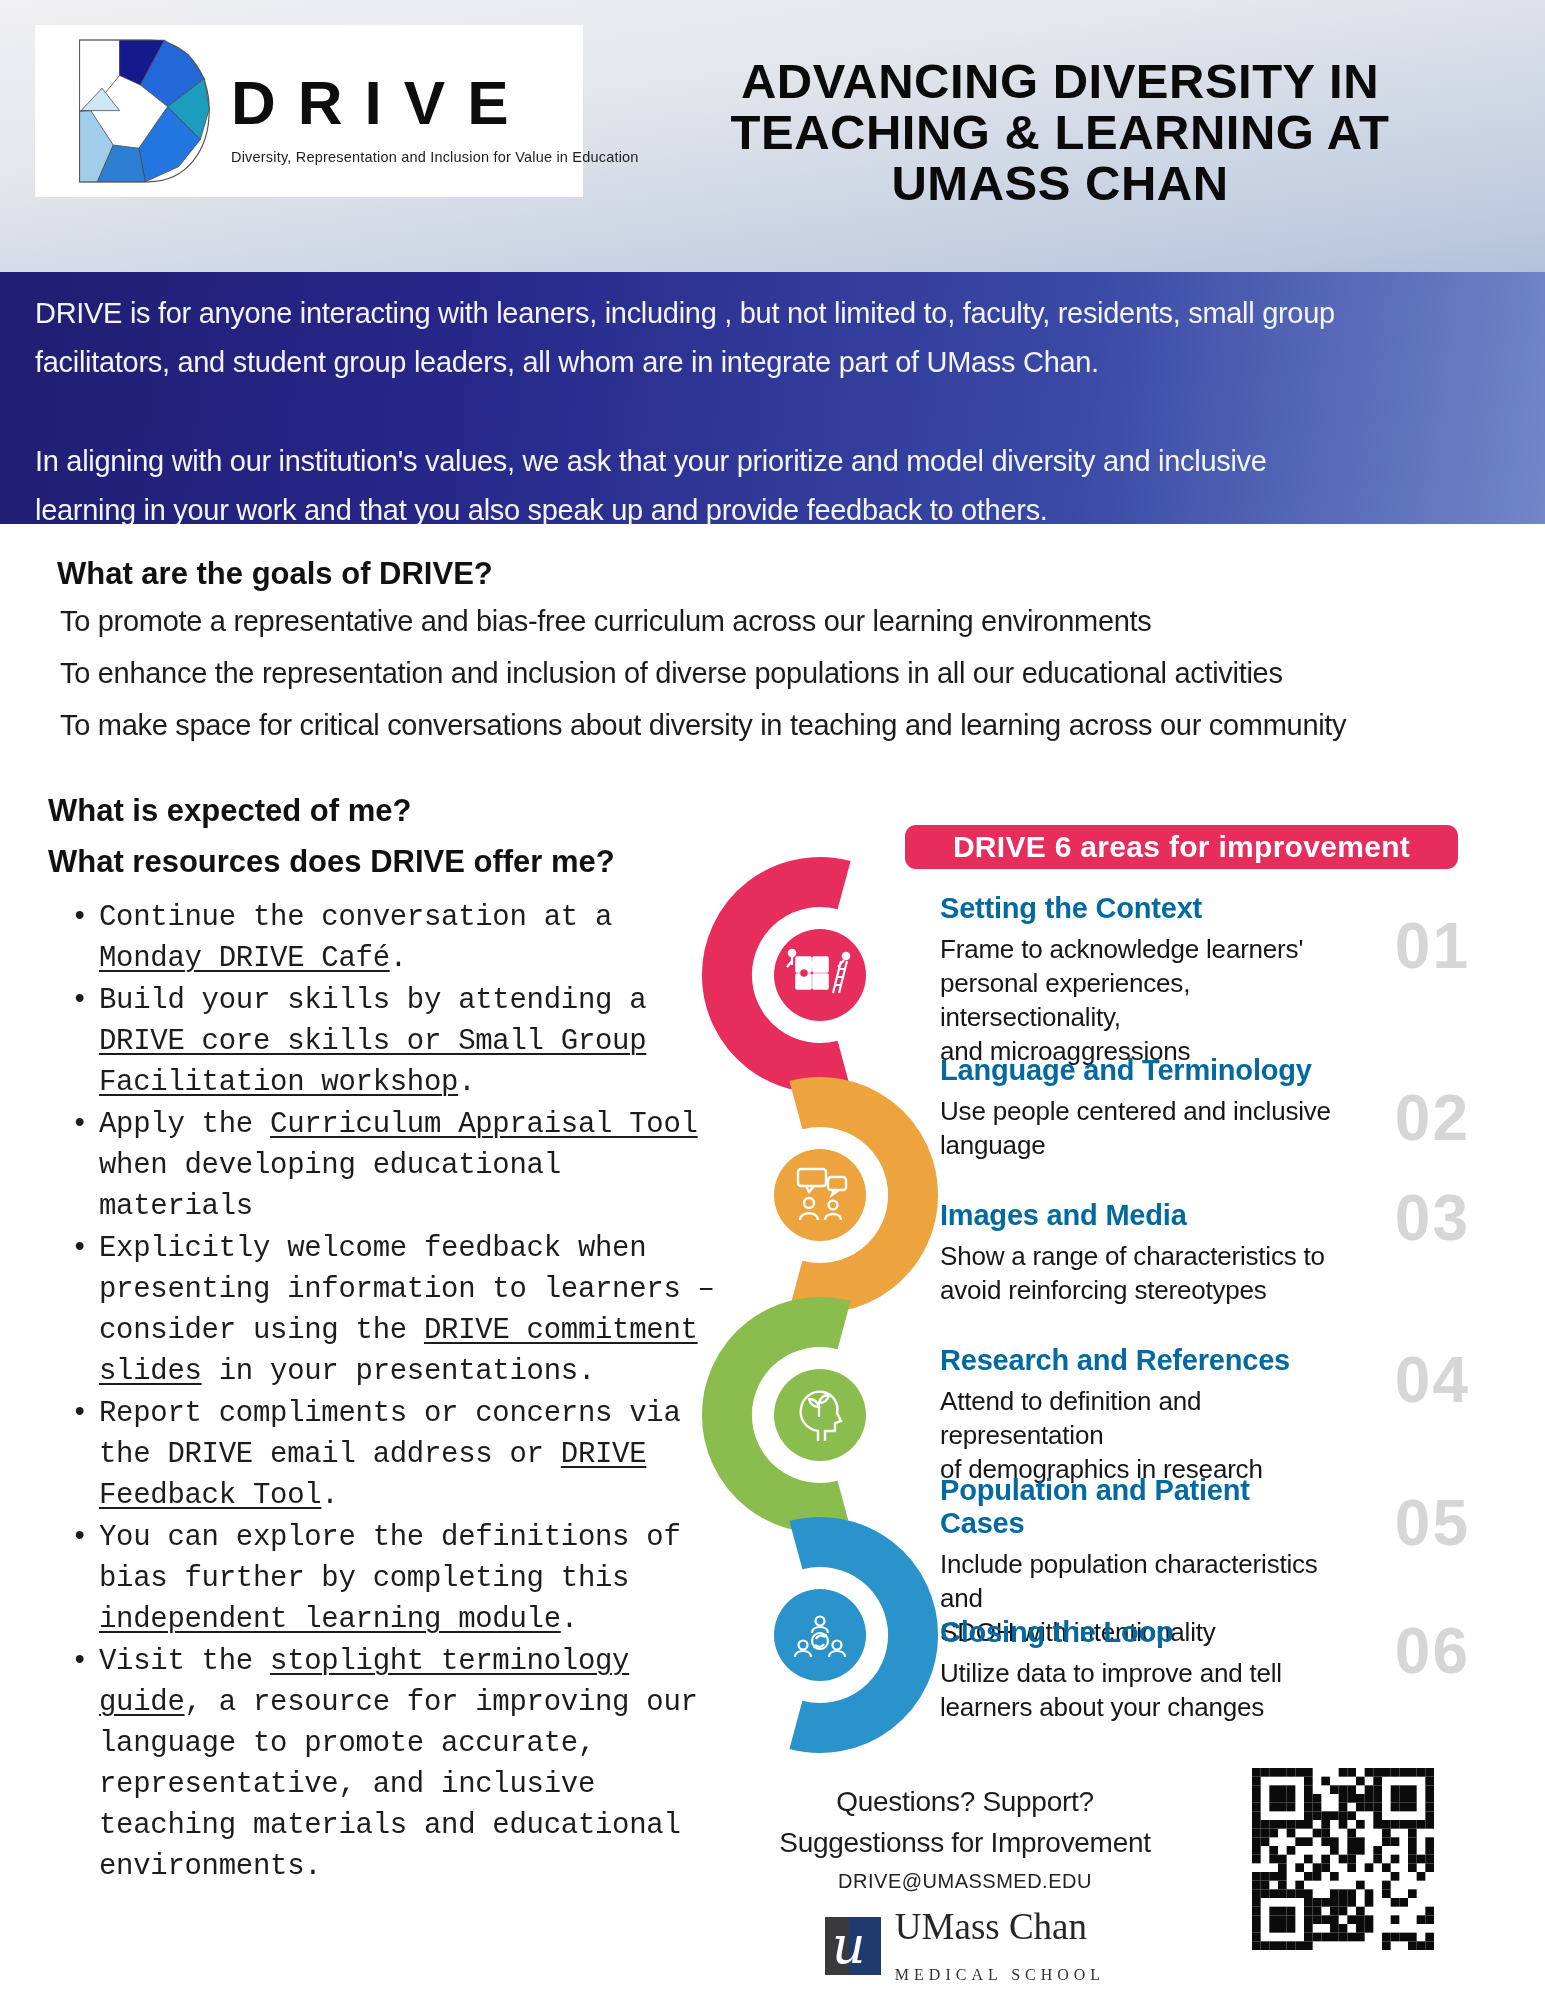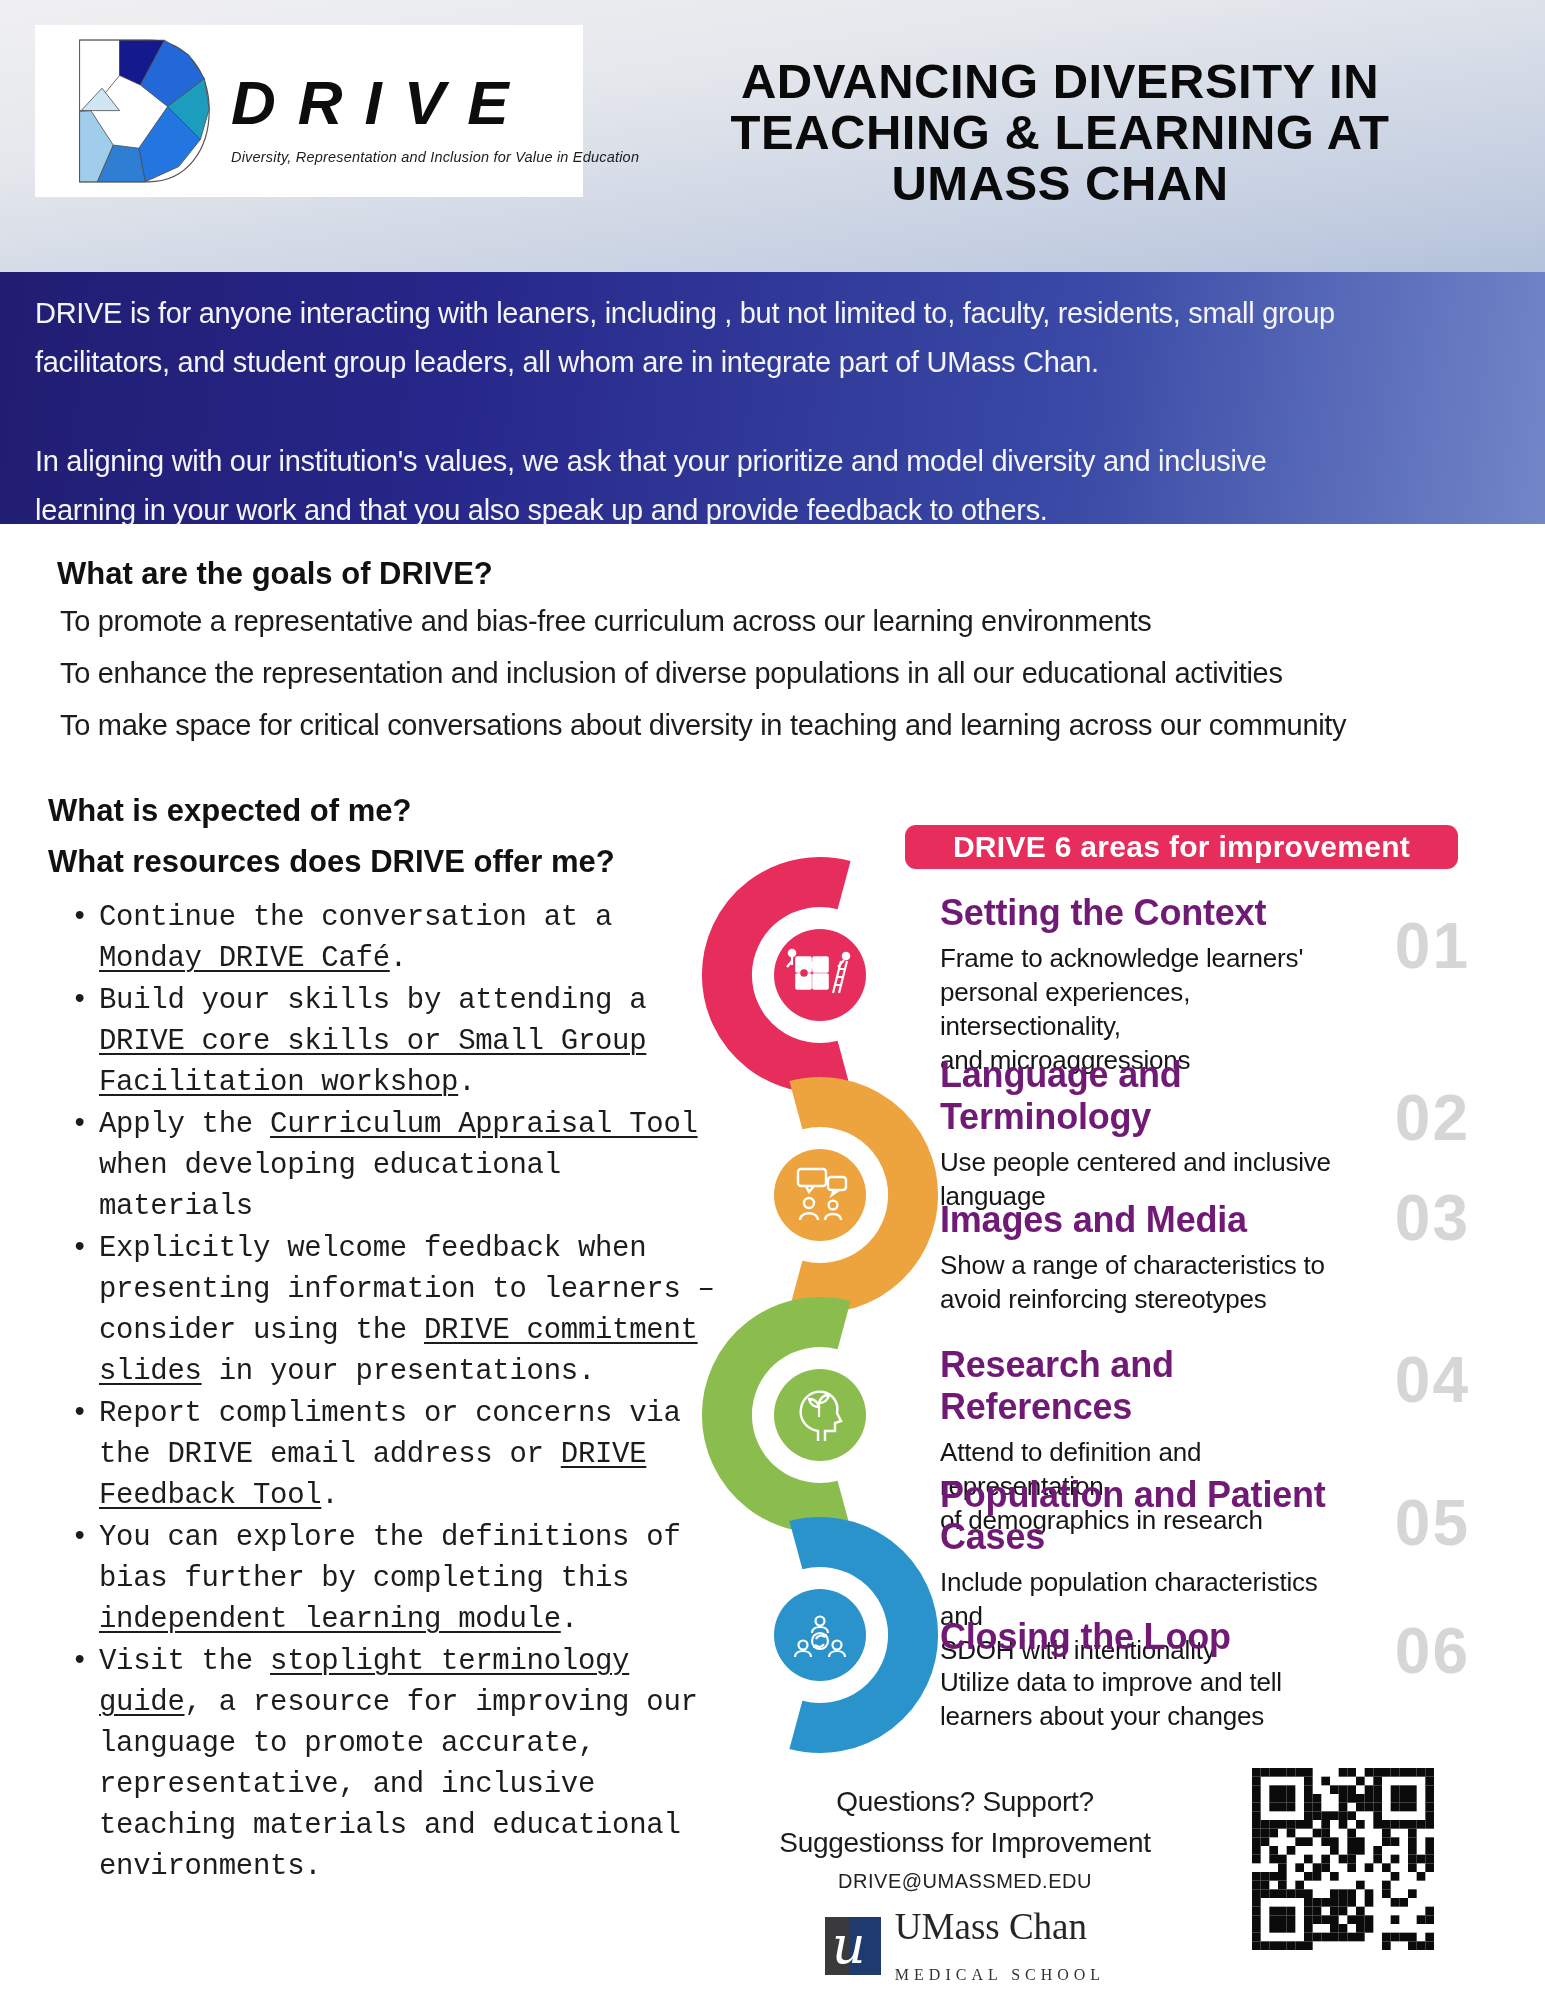--- a/index.html
+++ b/index.html
@@ -7,21 +7,21 @@
     position:relative;width:1545px;height:2000px;margin:0 auto;background:#ffffff;
     font-family:"Liberation Sans", sans-serif;overflow:hidden;color:#1a1a1a;
   }
   
   .header{
     position:absolute;left:0;top:0;width:1545px;height:272px;
     background:linear-gradient(172deg,#f0f0f2 0%,#e4e7ec 35%,#c6d0e2 78%,#b3c2da 100%);
   }
   .logo-box{
     position:absolute;left:35px;top:25px;width:548px;height:172px;background:#ffffff;
-    display:flex;align-items:flex-start;font-style:italic;
+    display:flex;align-items:flex-start;
   }
   .logo-d{position:absolute;left:10px;top:4px;}
   .logo-text{position:absolute;left:196px;top:46px;width:340px;}
   .logo-acronym{
     font-size:62px;font-weight:bold;color:#0d0d0d;letter-spacing:22px;line-height:64px;white-space:nowrap;
   }
   .logo-tagline{font-size:14.5px;color:#1c1c1c;margin-top:14px;letter-spacing:0.2px;white-space:nowrap;}
   .header-title{
     position:absolute;left:620px;top:56px;width:880px;text-align:center;
     font-weight:bold;font-size:49px;line-height:51px;color:#0a0a0a;letter-spacing:0.5px;
@@ -55,21 +55,21 @@
   }
   .link{text-decoration:underline;text-underline-offset:4px;text-decoration-thickness:1.5px;cursor:pointer;}
   
   .imp-banner{
     position:absolute;left:905px;top:825px;width:553px;height:44px;background:#e62d5b;
     color:#ffffff;font-weight:bold;font-size:30px;display:flex;align-items:center;justify-content:center;
     letter-spacing:0.3px;
     border-radius:11px;
   }
   .imp-item{position:absolute;left:940px;width:400px;}
-  .imp-title{font-size:36px;font-weight:bold;color:#701a75;letter-spacing:-0.2px;}
+  .imp-title{font-size:29px;font-weight:bold;color:#0369a1;letter-spacing:-0.2px;}
   .imp-desc{font-size:26px;line-height:34px;color:#161616;margin-top:7px;white-space:pre-line;letter-spacing:-0.2px;}
   .imp-number{
     position:absolute;left:1360px;width:110px;text-align:right;
     font-size:64px;font-weight:800;color:#d6d6d6;letter-spacing:2px;line-height:60px;
   }
   .snake{position:absolute;left:655px;top:830px;}
   
   .footer-block{position:absolute;left:700px;top:1786px;width:530px;text-align:center;}
   .support1{font-size:28px;color:#1c1c1c;letter-spacing:-0.3px;}
   .support2{font-size:28px;color:#1c1c1c;margin-top:9px;letter-spacing:-0.3px;}

